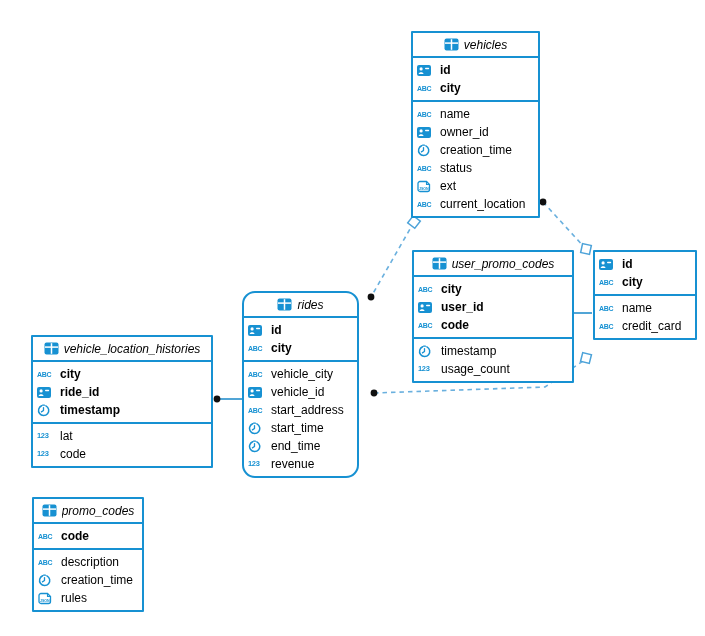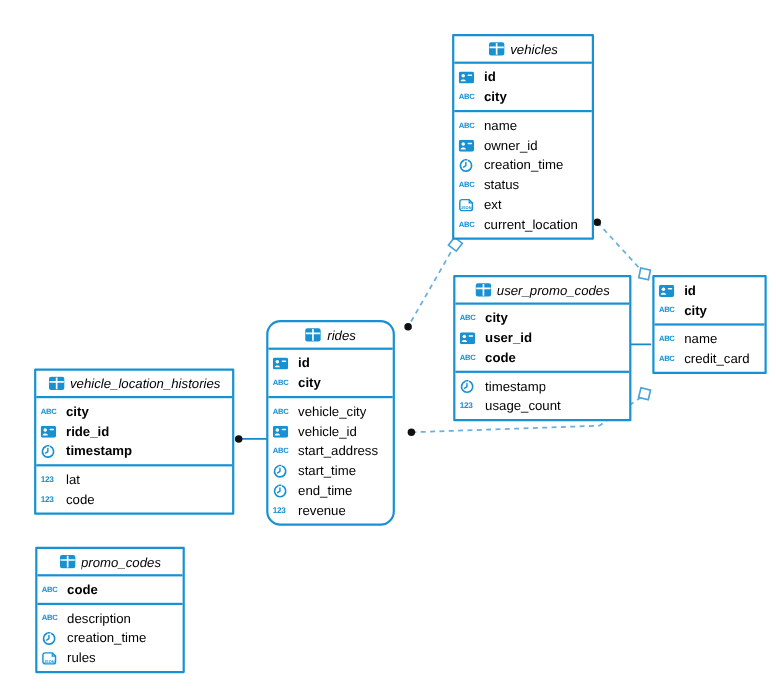--- a/index.html
+++ b/index.html
@@ -359,21 +359,21 @@
             <span class="lbl">lat</span>
           </div>
           <div class="row">
             <span class="icon-slot">
               <span class="txticon num">123</span>
             </span>
             <span class="lbl">code</span>
           </div>
         </div>
   </div>
-      <div class="table" style="left: 32px; top: 497px; width: 136px;">
+      <div class="table" style="left: 32px; top: 497px; width: 112px;">
     <div class="thead">
       <span class="icon-slot" style="flex-basis:15px;width:15px">
             <svg width="15" height="13" viewBox="0 0 15 13">
               <rect x="0.5" y="0.5" width="14" height="12" rx="2" fill="#1791d2"></rect>
               <line x1="1" y1="5.1" x2="14" y2="5.1" stroke="#fff" stroke-width="1.5"></line>
               <line x1="7.5" y1="1.2" x2="7.5" y2="11.8" stroke="#fff" stroke-width="1.5"></line>
             </svg>
           </span>
       <span class="lbl tname">promo_codes</span>
     </div>

